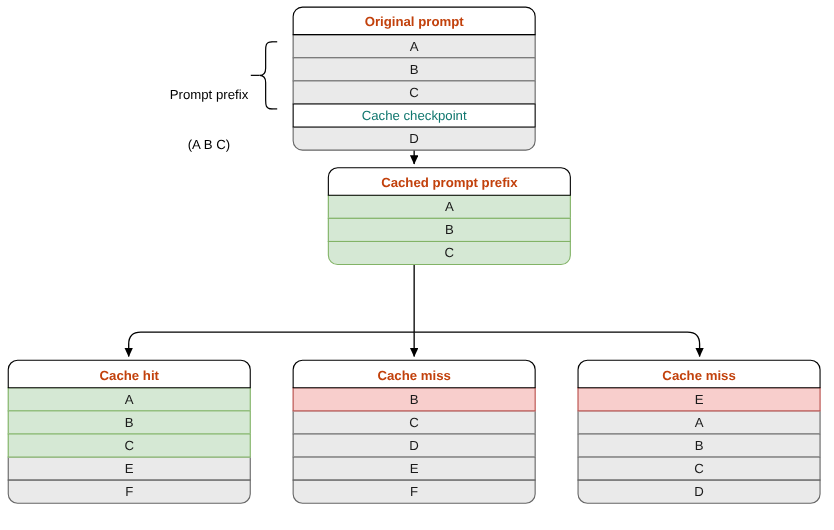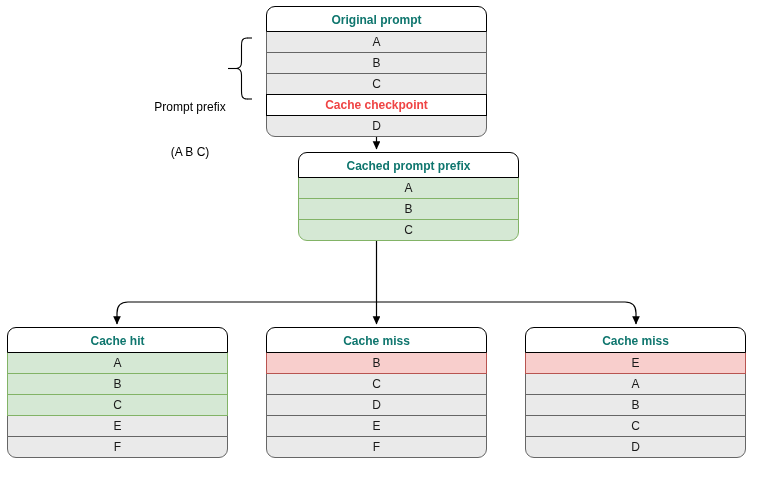--- a/index.html
+++ b/index.html
@@ -32,21 +32,21 @@
     position: absolute;
     width: 221px;
     box-sizing: border-box;
   }
   .stack .hdr {
     height: 26px;
     line-height: 26px;
     text-align: center;
     font-size: 12px;
     font-weight: bold;
-    color: #0f766e;
+    color: #c2410c;
     background: #ffffff;
     border: 1px solid #000000;
     border-radius: 9px 9px 0 0;
     box-sizing: border-box;
     position: relative;
     z-index: 2;
   }
   .stack .row {
     height: 22px;
     line-height: 21px;
@@ -65,22 +65,22 @@
     z-index: 1;
   }
   .stack .row.red {
     background: #f8cecc;
     border-color: #b85450;
     z-index: 1;
   }
   .stack .row.plain {
     background: #ffffff;
     border-color: #000000;
-    color: #ef4444;
-    font-weight: bold;
+    color: #0f766e;
+    font-weight: normal;
     z-index: 1;
   }
   .stack .row.last {
     border-radius: 0 0 9px 9px;
   }
 
   
   .label {
     position: absolute;
     font-size: 12px;
@@ -126,21 +126,21 @@
                C241.5,67 239.5,68.5 236,68.5
                C239.5,68.5 241.5,70 241.5,75
                L241.5,91
                C241.5,95 241.5,99 247,99" stroke="#000000" stroke-width="1.1" fill="none" stroke-linecap="round"></path>
       <path d="M228,68.5 L236,68.5" stroke="#000000" stroke-width="1.1" fill="none"></path>
       <path d="M247,38 L252,38" stroke="#000000" stroke-width="1.1" fill="none"></path>
       <path d="M247,99 L252,99" stroke="#000000" stroke-width="1.1" fill="none"></path>
     </g>
   </svg>
 
-  <div class="label" style="left:152px; top:70px; width:76px;">
+  <div class="label" style="left:152px; top:49px; width:76px;">
     <div>Prompt prefix</div>
     <div>(A B C)</div>
   </div>
 
 
   <div class="stack" id="node-0" style="left:266px; top:6px;">
       <div class="hdr">Original prompt</div>
       <div class="row gray">A</div>
       <div class="row gray">B</div>
       <div class="row gray">C</div>

